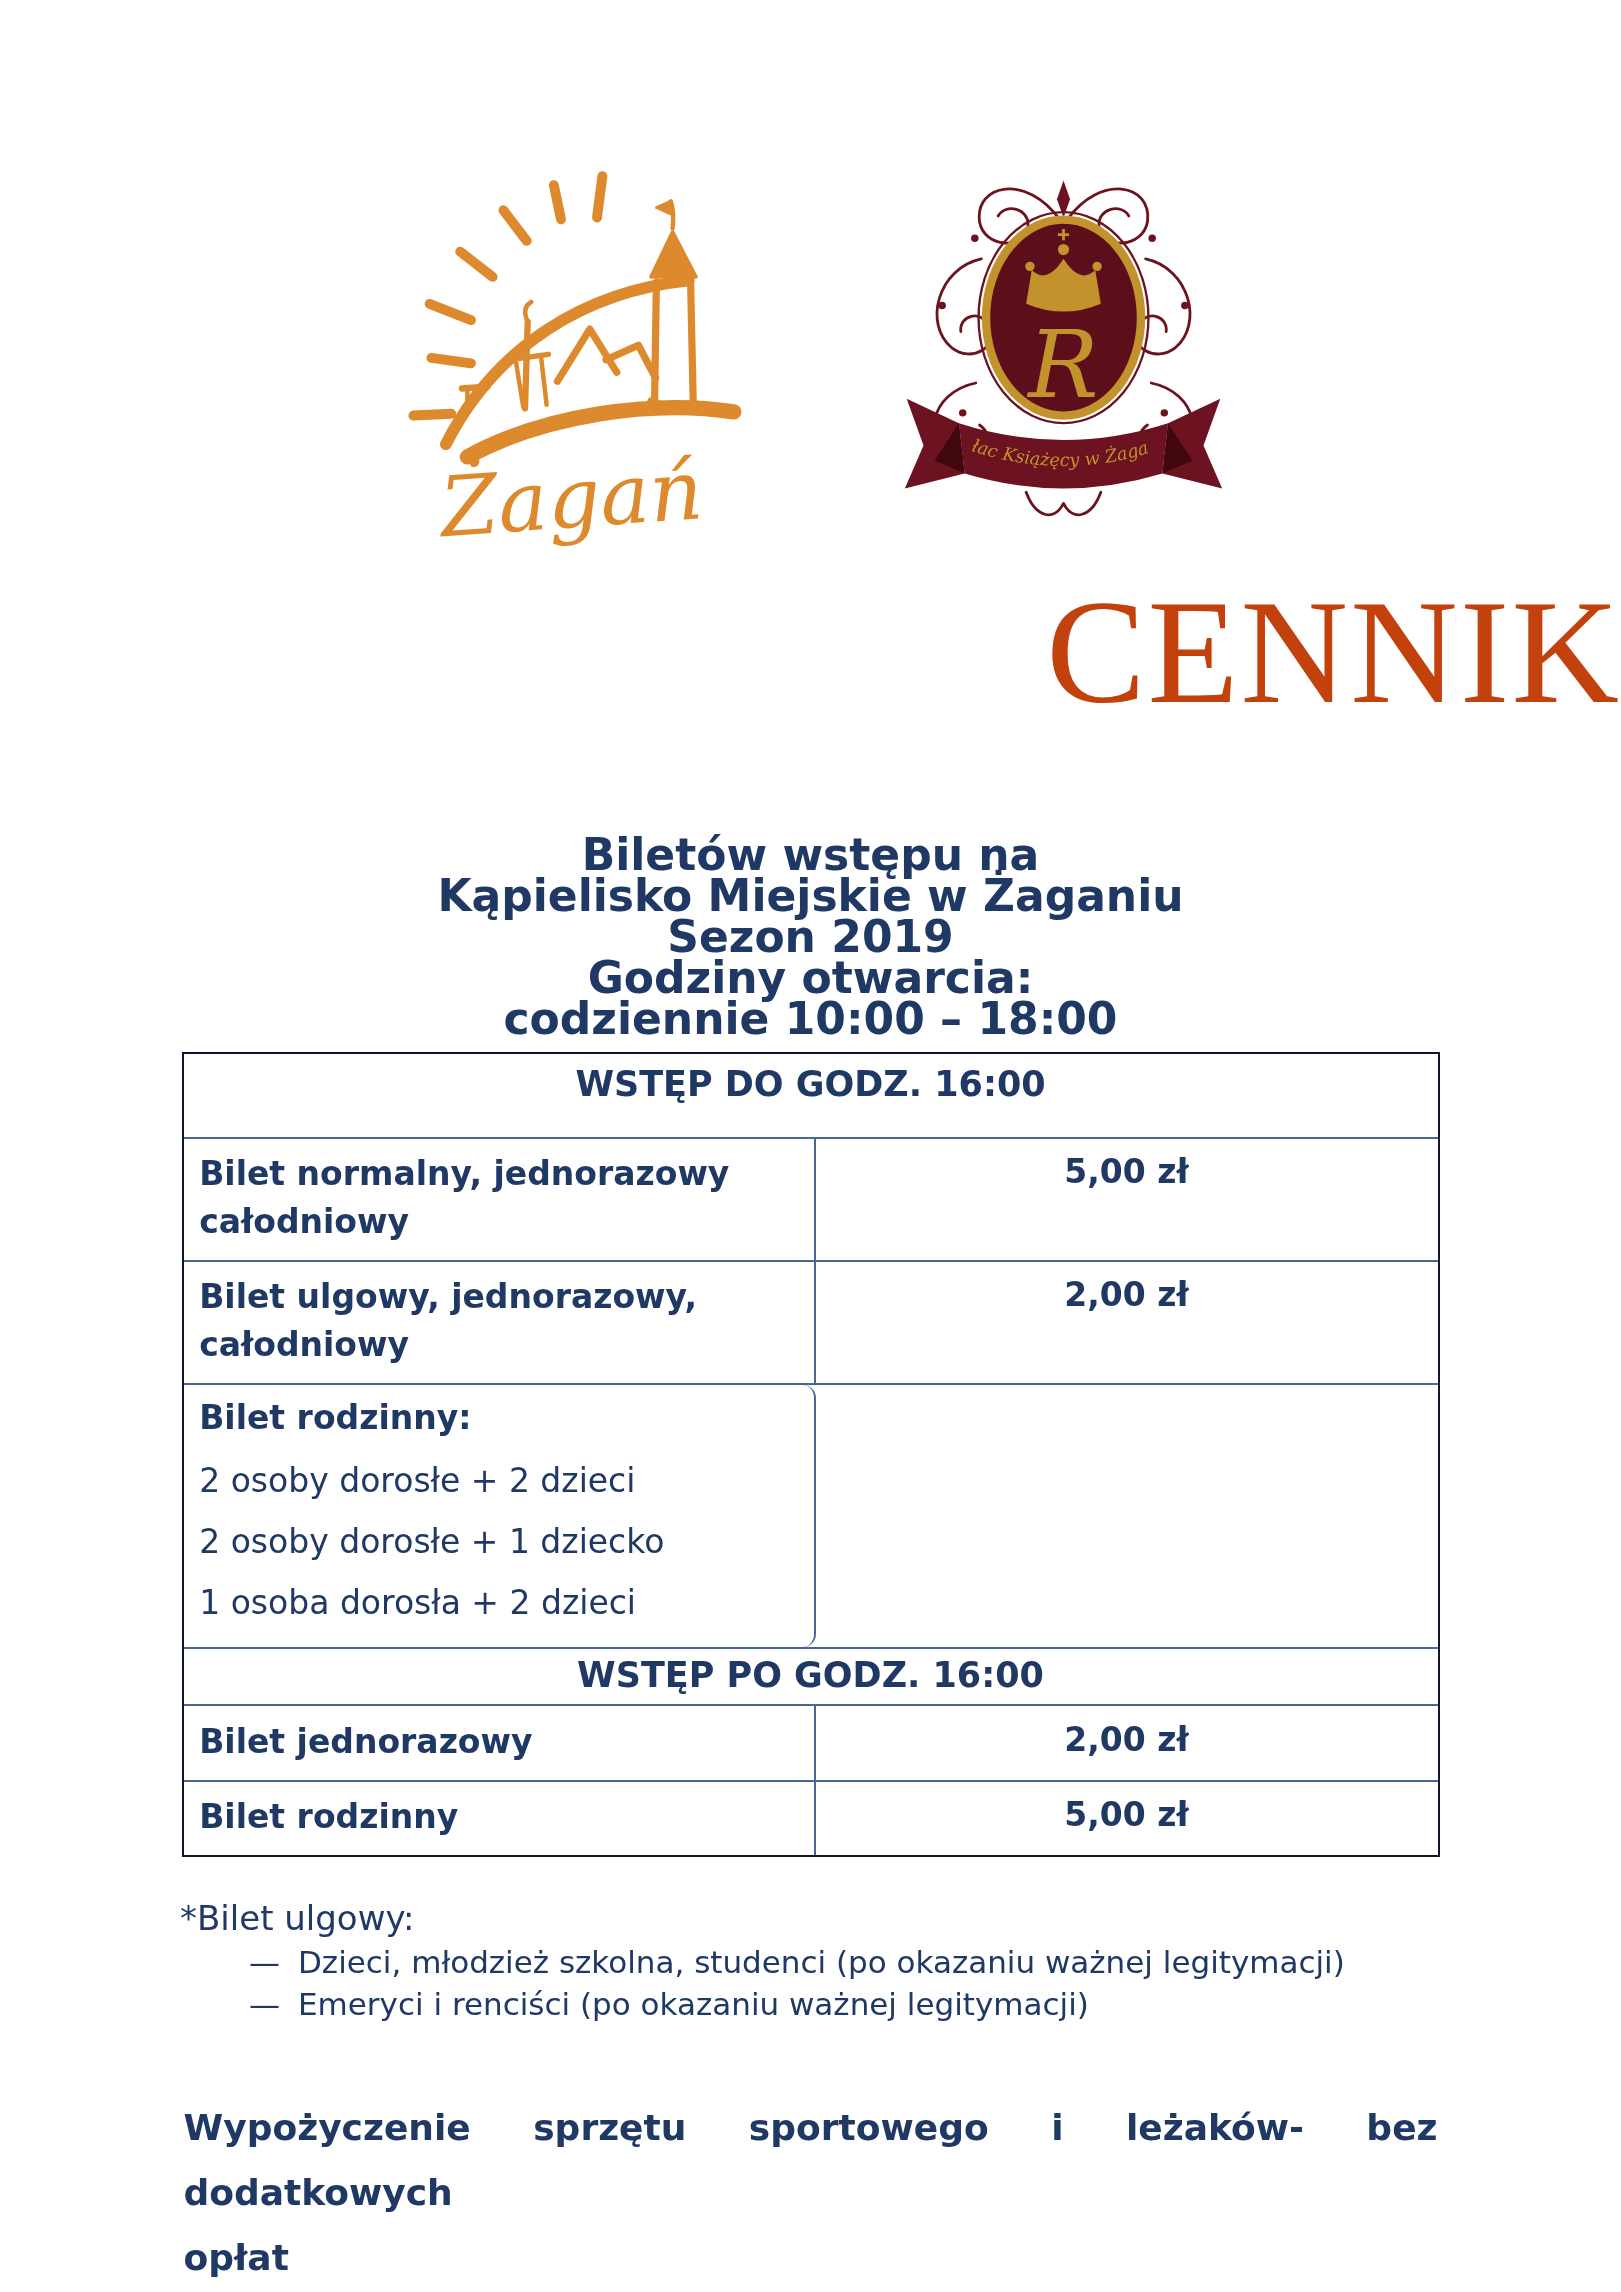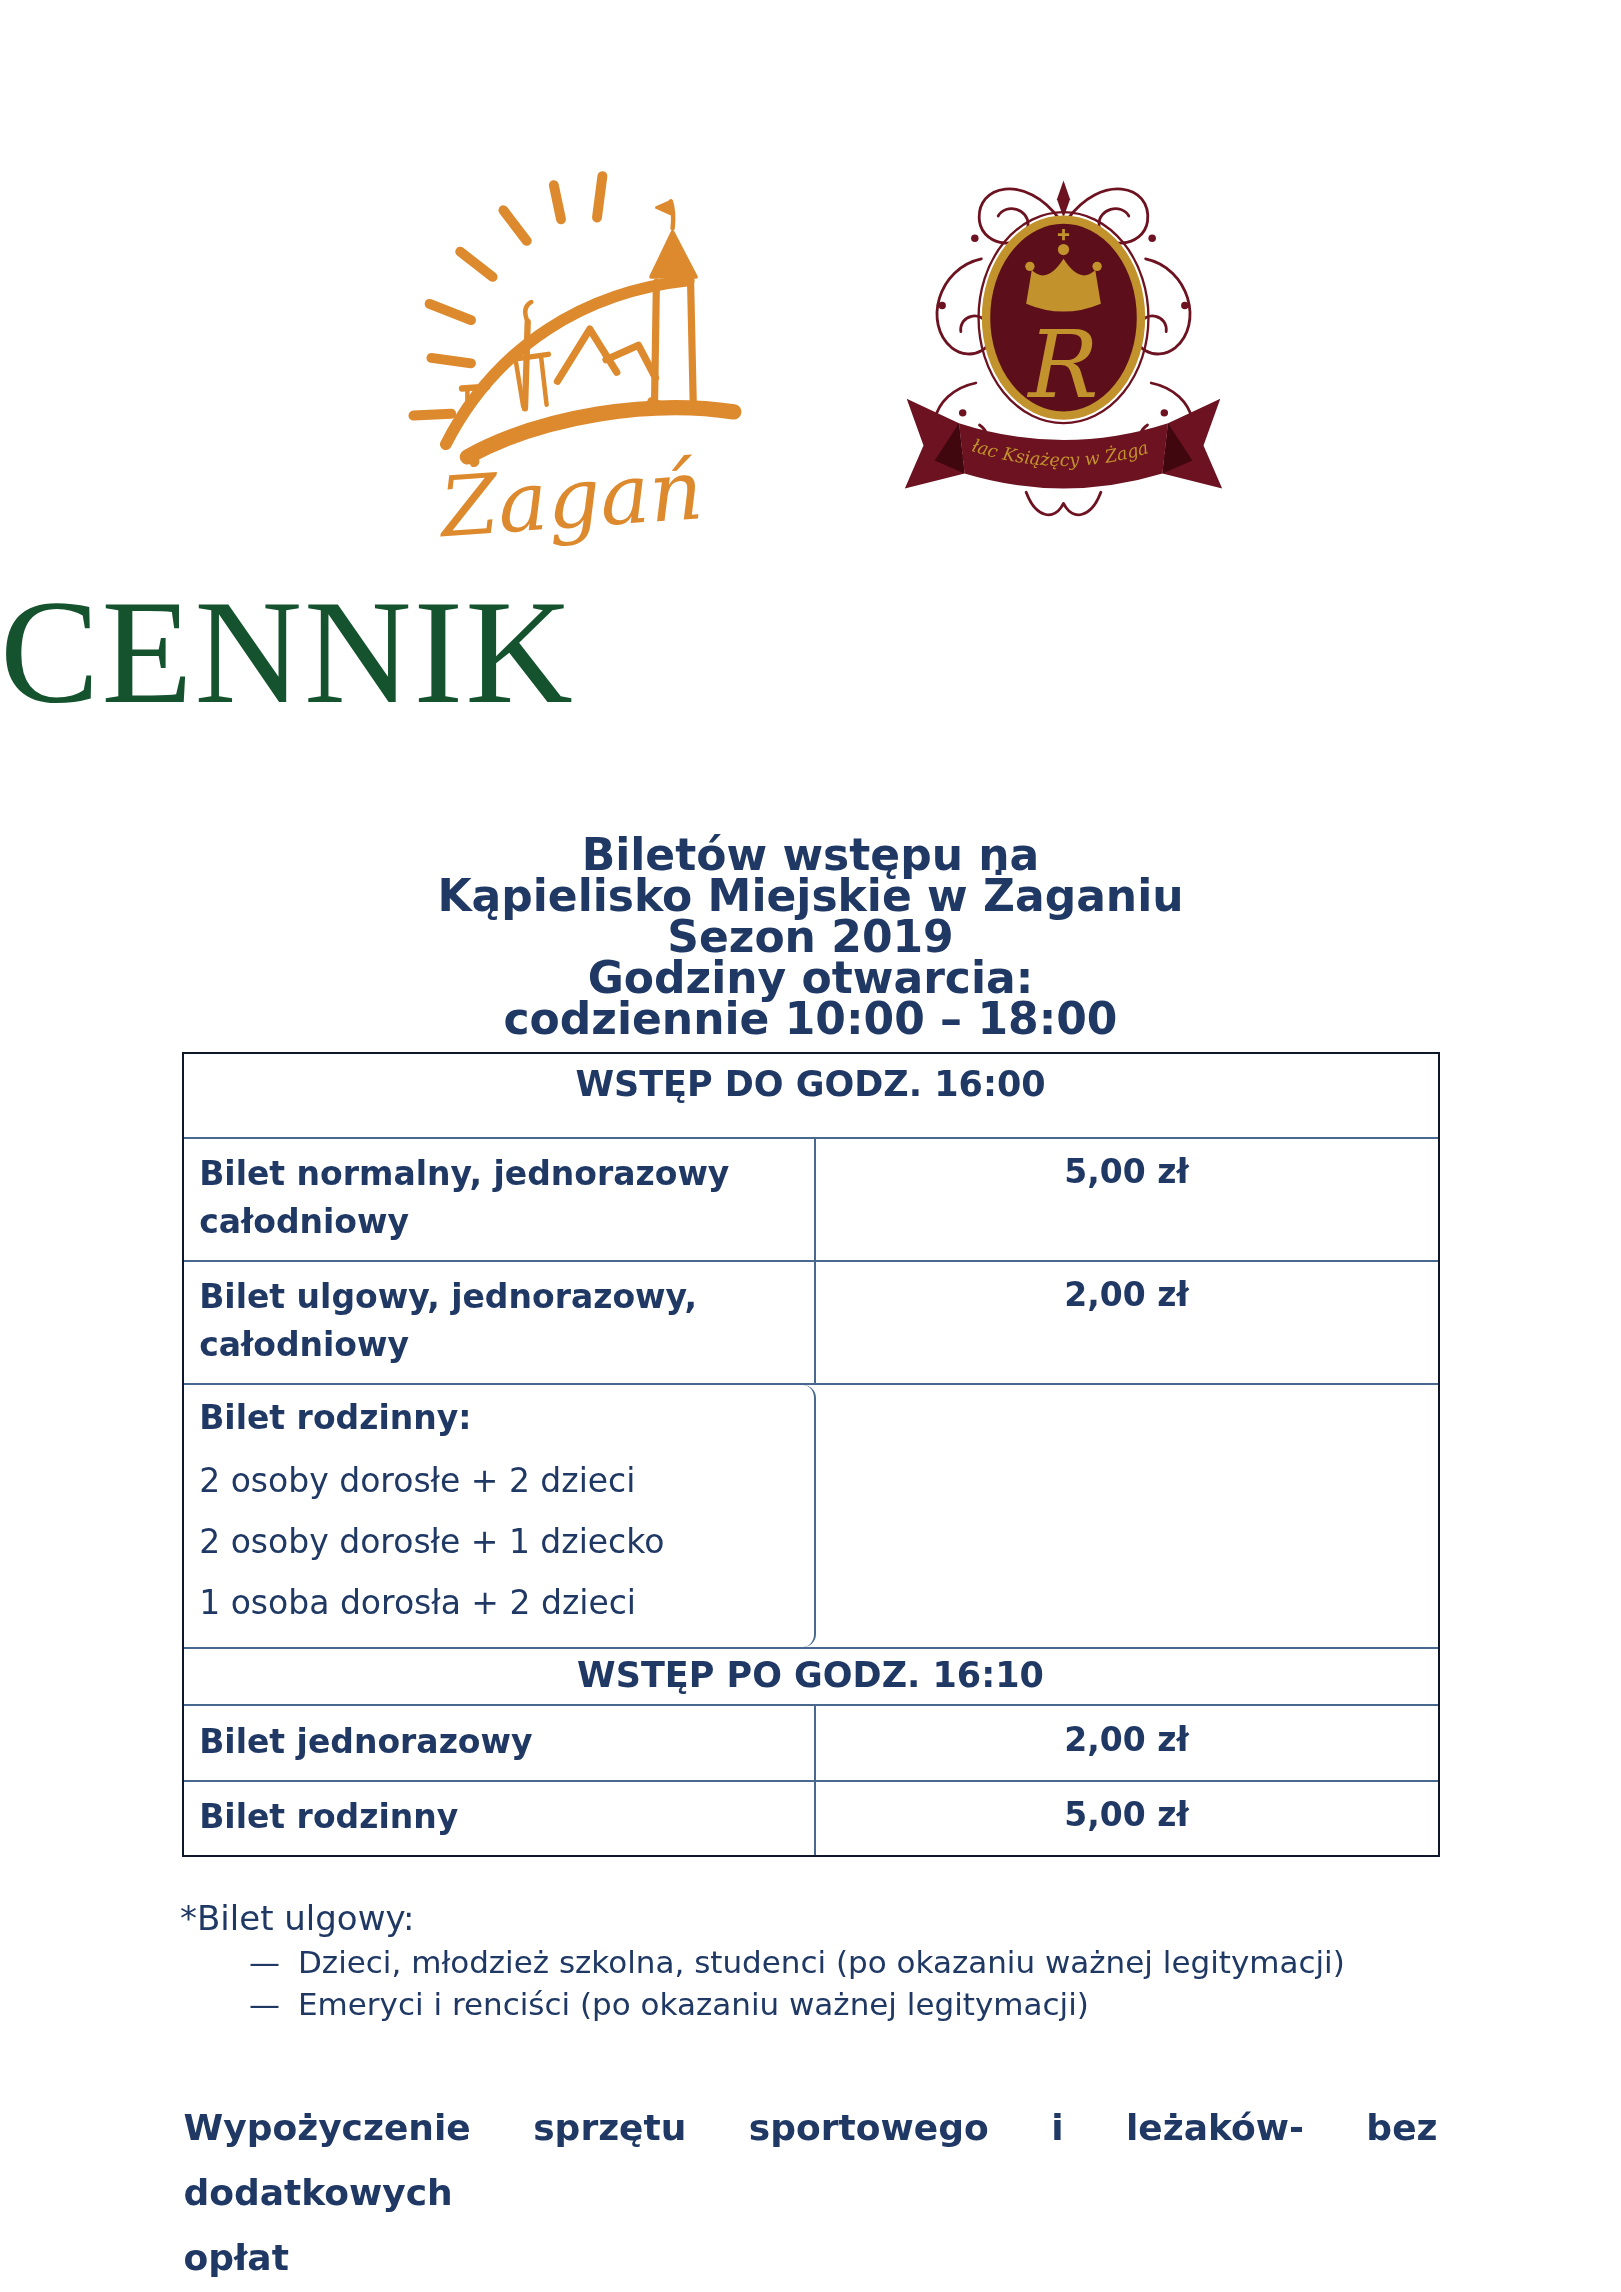--- a/index.html
+++ b/index.html
@@ -13,27 +13,27 @@
     overflow:hidden;
   }
   
   .logo-row{
     display:flex;justify-content:center;align-items:flex-start;
     gap:127px;padding-top:145px;height:392px;
   }
   
   .doc-title{
     margin-top:33px;
-    text-align:left;
+    text-align:right;
     font-family:"Liberation Serif","DejaVu Serif",serif;
     font-weight:normal;
     font-size:149px;
     line-height:1.1;
     letter-spacing:2px;
-    color:#14532d;
+    color:#c2410c;
   }
   
   .subtitle{margin-top:21.6px;text-align:center;font-weight:bold;font-size:44px;line-height:41px;}
   
   .price-table{
     width:1254px;margin:13px auto 0;
     border:2px solid #0f172a;
     font-size:33px;
   }
   .section-header{
@@ -178,21 +178,21 @@
     <div class="family-grid">
       <div class="fg-left">
         <div class="fg-head">Bilet rodzinny:</div>
         <div class="fg-item">2 osoby dorosłe + 2 dzieci</div>
         <div class="fg-item">2 osoby dorosłe + 1 dziecko</div>
         <div class="fg-item">1 osoba dorosła + 2 dzieci</div>
         <div class="fg-pad"></div>
       </div>
     </div>
 
-    <div class="section-header short">WSTĘP PO GODZ. 16:10</div>
+    <div class="section-header short">WSTĘP PO GODZ. 16:00</div>
 
     <div class="t-row">
       <div class="cell-label">Bilet jednorazowy</div>
       <div class="cell-price">2,00 zł</div>
     </div>
 
     <div class="t-row last">
       <div class="cell-label">Bilet rodzinny</div>
       <div class="cell-price">5,00 zł</div>
     </div>

